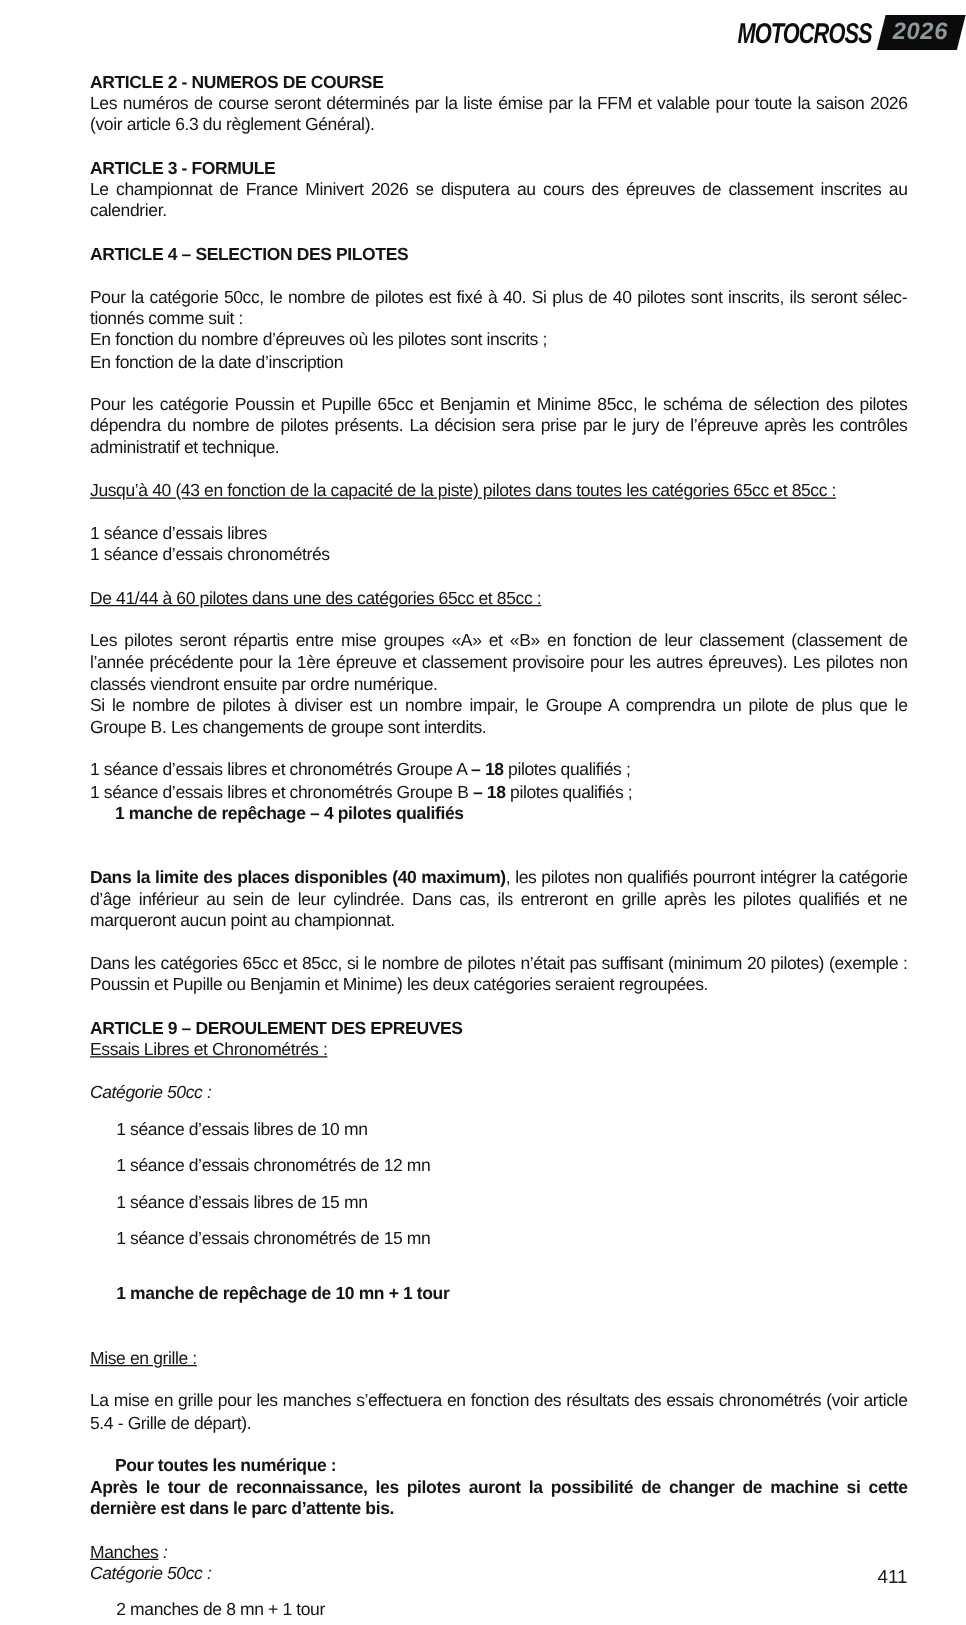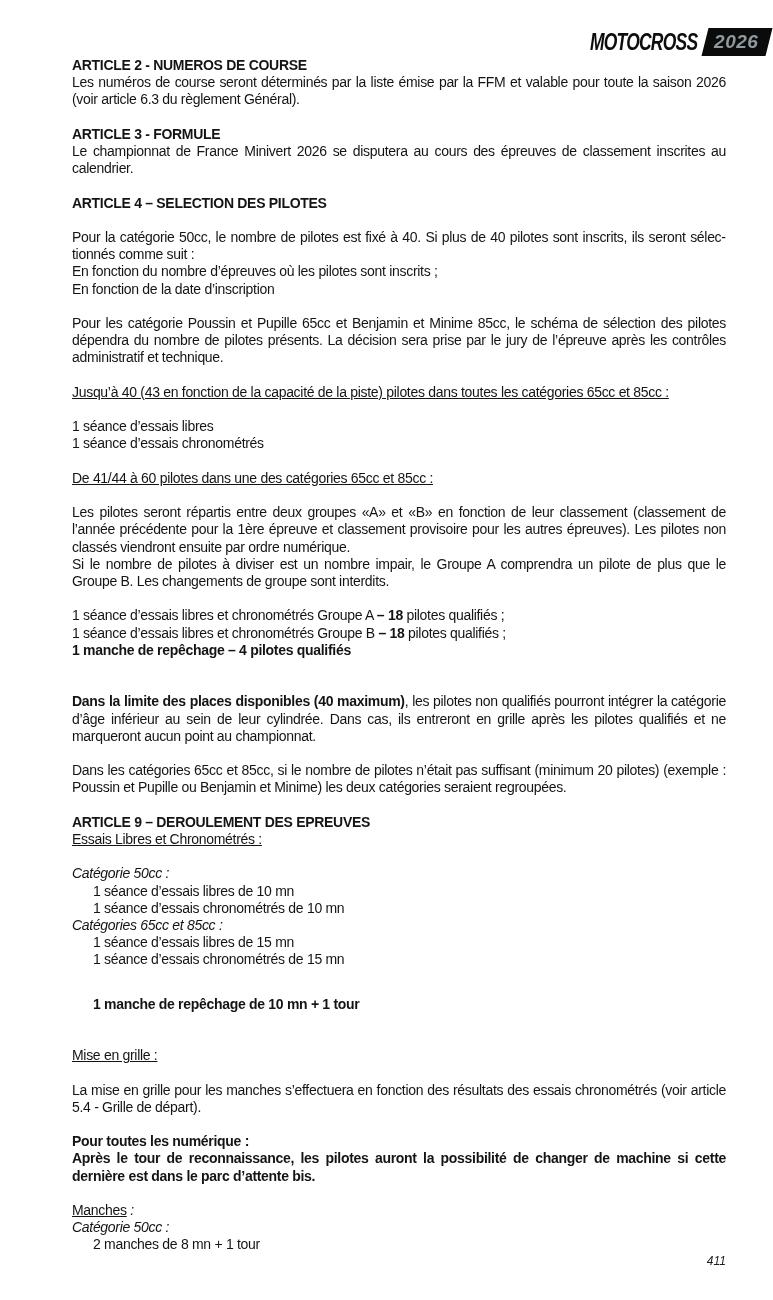--- a/index.html
+++ b/index.html
@@ -8,21 +8,21 @@
     width:773px;height:1300px;
     background:#ffffff;
     font-family:"Liberation Sans","DejaVu Sans",sans-serif;
     font-size:14px;line-height:17.2px;
     letter-spacing:-0.3px;
     color:#141414;
     overflow:hidden;
   }
   
   .logo{
-    position:absolute;top:28px;right:4px;
+    position:absolute;top:12px;right:4px;
     display:flex;align-items:center;
     letter-spacing:0;
   }
   .logo-brand{
     display:inline-block;
     font-style:italic;font-weight:700;
     font-size:23px;line-height:28px;
     color:#0d0d0d;
     transform:scaleX(0.76);
     transform-origin:100% 50%;
@@ -48,32 +48,32 @@
   }
   
   .doc{
     position:absolute;left:72px;top:57px;width:654px;
   }
   .blk{min-height:17.2px;}
   .sp{height:17.2px;}
   .h{font-weight:bold;}
   .p{text-align:justify;}
   .pb{text-align:justify;font-weight:bold;}
-  .b{font-weight:bold;}
+  .b{font-weight:bold;margin-left:20px;}
   .i{font-style:italic;}
   .u{text-decoration:underline;}
-  .ind{padding-left:21px;}
+  .ind{padding-left:21px;margin-top:12px;}
   .indb{padding-left:21px;font-weight:bold;margin-top:27px;}
   .rb{font-weight:bold;}
   .ri{font-style:italic;}
   .ru{text-decoration:underline;}
   
   .page-num{
     position:absolute;top:1253px;right:47px;
-    font-size:12px;letter-spacing:0;color:#1c1c1c;font-style:italic;
+    font-size:15px;letter-spacing:0;color:#1c1c1c;
   }
 </style>
 </head>
 <body>
 
 <div class="page">
 
   <div class="logo">
     <span class="logo-brand">MOTOCROSS</span>
     <span class="logo-box">
@@ -96,39 +96,38 @@
       <div class="blk sp"></div>
       <div class="blk p"><span>Pour les catégorie Poussin et Pupille 65cc et Benjamin et Minime 85cc, le schéma de sélection des pilotes dépendra du nombre de pilotes présents. La décision sera prise par le jury de l’épreuve après les contrôles administratif et technique.</span></div>
       <div class="blk sp"></div>
       <div class="blk u"><span>Jusqu’à 40 (43 en fonction de la capacité de la piste) pilotes dans toutes les catégories 65cc et 85cc :</span></div>
       <div class="blk sp"></div>
       <div class="blk l"><span>1 séance d’essais libres</span></div>
       <div class="blk l"><span>1 séance d’essais chronométrés</span></div>
       <div class="blk sp"></div>
       <div class="blk u"><span>De 41/44 à 60 pilotes dans une des catégories 65cc et 85cc :</span></div>
       <div class="blk sp"></div>
-      <div class="blk p"><span>Les pilotes seront répartis entre deux groupes «A» et «B» en fonction de leur classement (classement de l’année précédente pour la 1ère épreuve et classement provisoire pour les autres épreuves). Les pilotes non classés viendront ensuite par ordre numérique.</span></div>
+      <div class="blk p"><span>Les pilotes seront répartis entre mise groupes «A» et «B» en fonction de leur classement (classement de l’année précédente pour la 1ère épreuve et classement provisoire pour les autres épreuves). Les pilotes non classés viendront ensuite par ordre numérique.</span></div>
       <div class="blk p"><span>Si le nombre de pilotes à diviser est un nombre impair, le Groupe A comprendra un pilote de plus que le Groupe B. Les changements de groupe sont interdits.</span></div>
       <div class="blk sp"></div>
       <div class="blk l"><span>1 séance d’essais libres et chronométrés Groupe A </span><span class="rb">– 18</span><span> pilotes qualifiés ;</span></div>
       <div class="blk l"><span>1 séance d’essais libres et chronométrés Groupe B </span><span class="rb">– 18</span><span> pilotes qualifiés ;</span></div>
       <div class="blk b"><span>1 manche de repêchage – 4 pilotes qualifiés</span></div>
       <div class="blk sp"></div>
       <div class="blk sp"></div>
       <div class="blk p"><span class="rb">Dans la limite des places disponibles (40 maximum)</span><span>, les pilotes non qualifiés pourront intégrer la catégo­rie d’âge inférieur au sein de leur cylindrée. Dans cas, ils entreront en grille après les pilotes qualifiés et ne marqueront aucun point au championnat.</span></div>
       <div class="blk sp"></div>
       <div class="blk p"><span>Dans les catégories 65cc et 85cc, si le nombre de pilotes n’était pas suffisant (minimum 20 pilotes) (exemple : Poussin et Pupille ou Benjamin et Minime) les deux catégories seraient regroupées.</span></div>
       <div class="blk sp"></div>
       <div class="blk h"><span>ARTICLE 9 – DEROULEMENT DES EPREUVES</span></div>
       <div class="blk u"><span>Essais Libres et Chronométrés :</span></div>
       <div class="blk sp"></div>
       <div class="blk i"><span>Catégorie 50cc :</span></div>
       <div class="blk ind"><span>1 séance d’essais libres de 10 mn</span></div>
-      <div class="blk ind"><span>1 séance d’essais chronométrés de 10 mn</span></div>
-      <div class="blk i"><span>Catégories 65cc et 85cc :</span></div>
+      <div class="blk ind"><span>1 séance d’essais chronométrés de 12 mn</span></div>
       <div class="blk ind"><span>1 séance d’essais libres de 15 mn</span></div>
       <div class="blk ind"><span>1 séance d’essais chronométrés de 15 mn</span></div>
       <div class="blk indb"><span>1 manche de repêchage de 10 mn + 1 tour</span></div>
       <div class="blk sp"></div>
       <div class="blk sp"></div>
       <div class="blk u"><span>Mise en grille :</span></div>
       <div class="blk sp"></div>
       <div class="blk p"><span>La mise en grille pour les manches s’effectuera en fonction des résultats des essais chronométrés (voir article 5.4 - Grille de départ).</span></div>
       <div class="blk sp"></div>
       <div class="blk b"><span>Pour toutes les numérique :</span></div>

